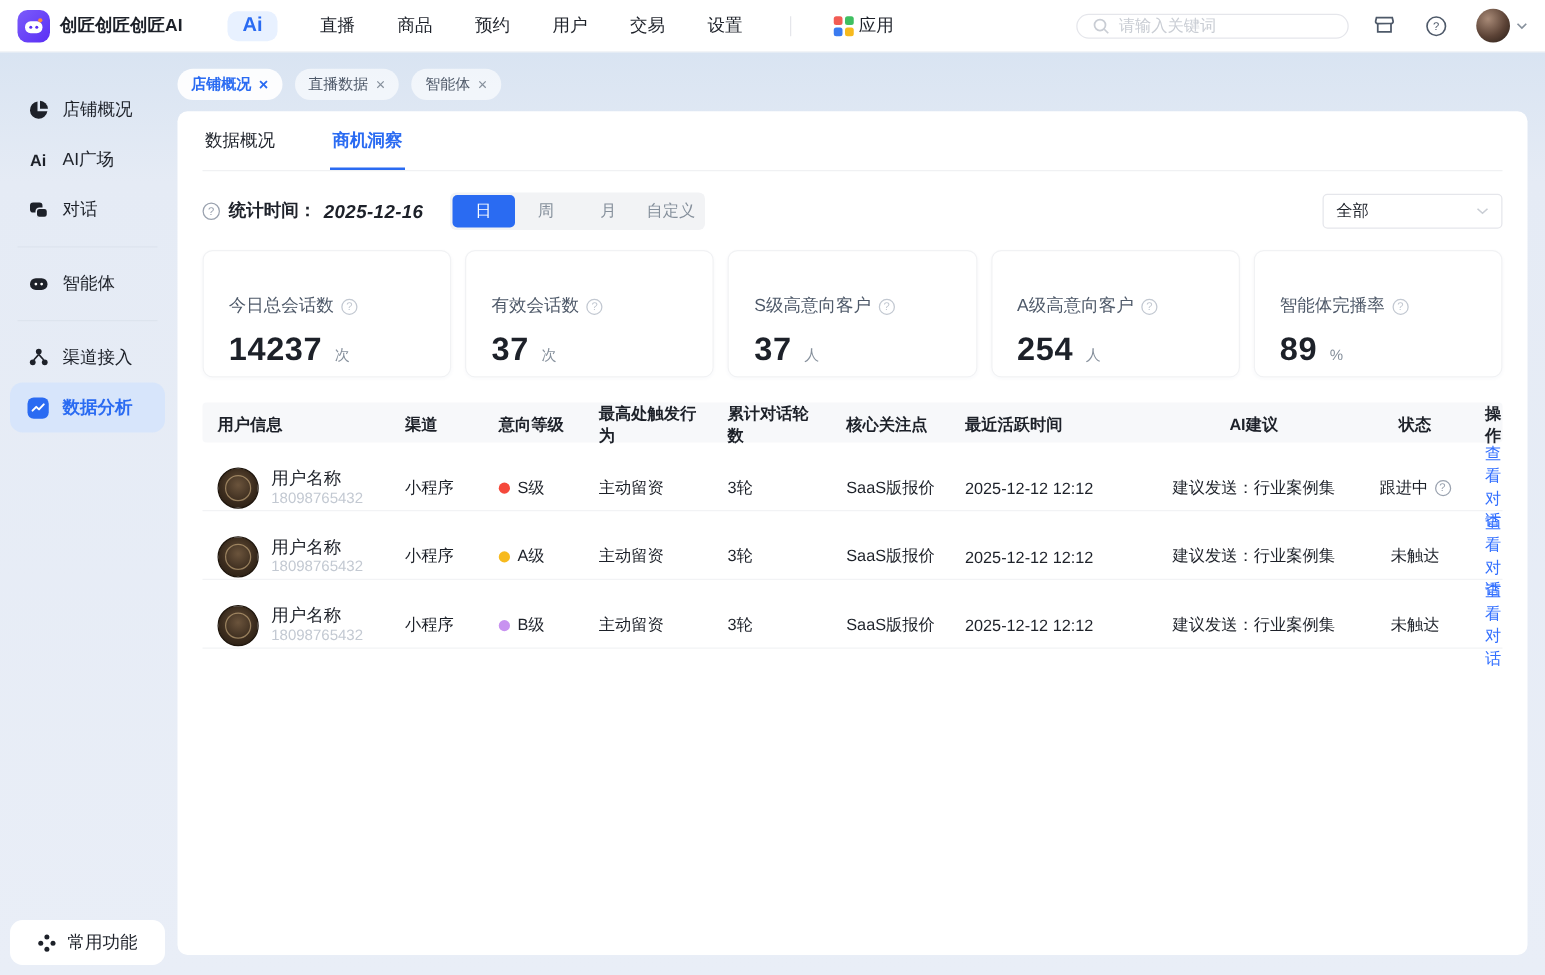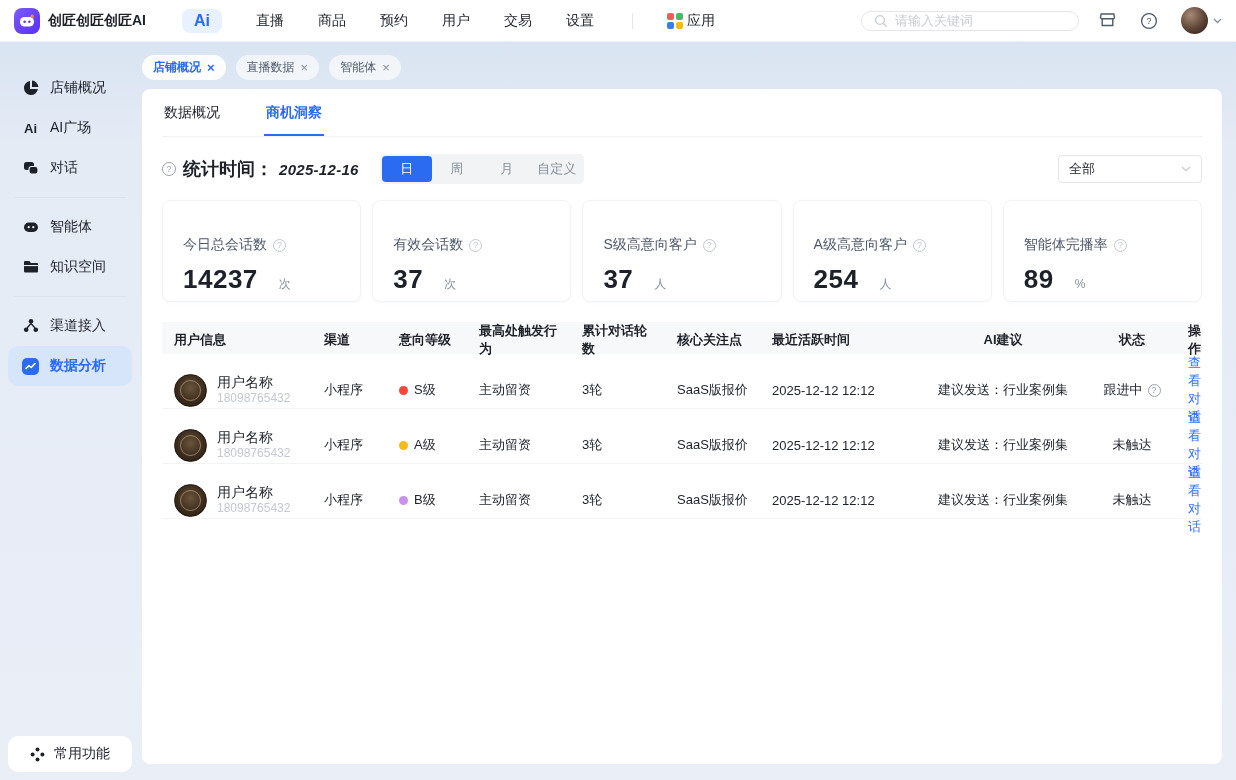--- a/index.html
+++ b/index.html
@@ -50,33 +50,33 @@
   .content-card { flex:1; background:#fff; border-radius:8px; padding:0 20px 16px; overflow:hidden; }
 
   
   .inner-tabs { display:flex; gap:42px; border-bottom:1px solid #f0f1f3; }
   .inner-tab { font-size:14px; padding:15px 2px 12px; cursor:pointer; color:#1d2129; border-bottom:2px solid transparent; }
   .inner-tab.active { color:#2a6bf2; font-weight:600; border-bottom-color:#2a6bf2; }
 
   
   .filter-row { display:flex; align-items:center; margin-top:17px; }
   .help-icon { width:14px; height:14px; border-radius:50%; border:1px solid #9aa2af; color:#9aa2af; font-size:9px; display:inline-flex; align-items:center; justify-content:center; flex-shrink:0; }
-  .filter-label { font-size:18px; font-weight:700; margin-left:7px; }
+  .filter-label { font-size:14px; font-weight:700; margin-left:7px; }
   .filter-date { font-size:15px; font-weight:700; margin-left:6px; letter-spacing:.3px;font-style:italic; }
   .segmented { display:flex; background:#f2f3f5; border-radius:5px; padding:2px; margin-left:21px; height:30px; }
   .seg { width:50px; display:flex; align-items:center; justify-content:center; font-size:13px; color:#86909c; border-radius:4px; cursor:pointer; }
   .seg.active { background:#2a6bf2; color:#fff; }
   .scope-select { margin-left:auto; width:144px; height:28px; border:1px solid #e5e6eb; border-radius:4px; display:flex; align-items:center; padding:0 10px; font-size:13px; cursor:pointer; background:#fff; }
   .scope-select .chev { margin-left:auto; color:#c9cdd4; }
 
   
   .stat-cards { display:flex; gap:11px; margin-top:16px; }
   .stat-card { flex:1; height:102px; border:1px solid #f1f2f4; border-radius:8px; padding:35px 20px; box-shadow:0 1px 3px rgba(30,60,120,0.03); }
   .stat-title { font-size:14px; color:#4e5969; display:flex; align-items:center; gap:6px; }
-  .stat-value-row { margin-top:10px; display:flex; align-items:baseline; gap:21px; }
+  .stat-value-row { margin-top:10px; display:flex; align-items:baseline; gap:10px; }
   .stat-value { font-size:26px; font-weight:700; letter-spacing:.5px; }
   .stat-unit { font-size:12px; color:#86909c; }
 
   
   .table { margin-top:20px; }
   .trow { display:grid; grid-template-columns:150px 75px 80px 103px 95px 95px 158px 170px 88px 1fr; align-items:center; }
   .thead { background:#f7f8fa; height:32px; border-radius:3px; font-size:13px; font-weight:700; }
   .thead > div { padding:0 12px; }
   .tbody-row { height:55px; border-bottom:1px solid #f2f3f5; font-size:13px; }
   .tbody-row > div { padding:0 12px; }
@@ -189,29 +189,20 @@
     <div class="side-item">
       <span class="sicon">
         <svg width="16" height="16" viewBox="0 0 16 16">
             <rect x="1" y="3.5" width="14" height="9.5" rx="4.7" fill="#1d2129"></rect>
             <circle cx="5.7" cy="8.2" r="1.1" fill="#fff"></circle>
             <circle cx="10.3" cy="8.2" r="1.1" fill="#fff"></circle>
           </svg>
       </span>
       <span>智能体</span>
     </div>
-    <div class="side-item">
-      <span class="sicon">
-        <svg width="16" height="16" viewBox="0 0 16 16">
-            <path d="M1 3.2A1.2 1.2 0 0 1 2.2 2h4.1l1.6 1.9h6A1.2 1.2 0 0 1 15 5.1v7.2A1.2 1.2 0 0 1 13.8 13.5H2.2A1.2 1.2 0 0 1 1 12.3z" fill="#1d2129"></path>
-            <rect x="1" y="6" width="14" height="1.1" fill="#e9eef7"></rect>
-          </svg>
-      </span>
-      <span>知识空间</span>
-    </div>
     <div class="side-divider"></div>
     <div class="side-item">
       <span class="sicon">
         <svg width="16" height="16" viewBox="0 0 16 16">
             <circle cx="8" cy="3.2" r="2.3" fill="#1d2129"></circle>
             <circle cx="3.2" cy="11.8" r="2.3" fill="#1d2129"></circle>
             <circle cx="12.8" cy="11.8" r="2.3" fill="#1d2129"></circle>
             <path d="M8 5.5 L4 10 M8 5.5 L12 10" stroke="#1d2129" stroke-width="1.3"></path>
           </svg>
       </span>

